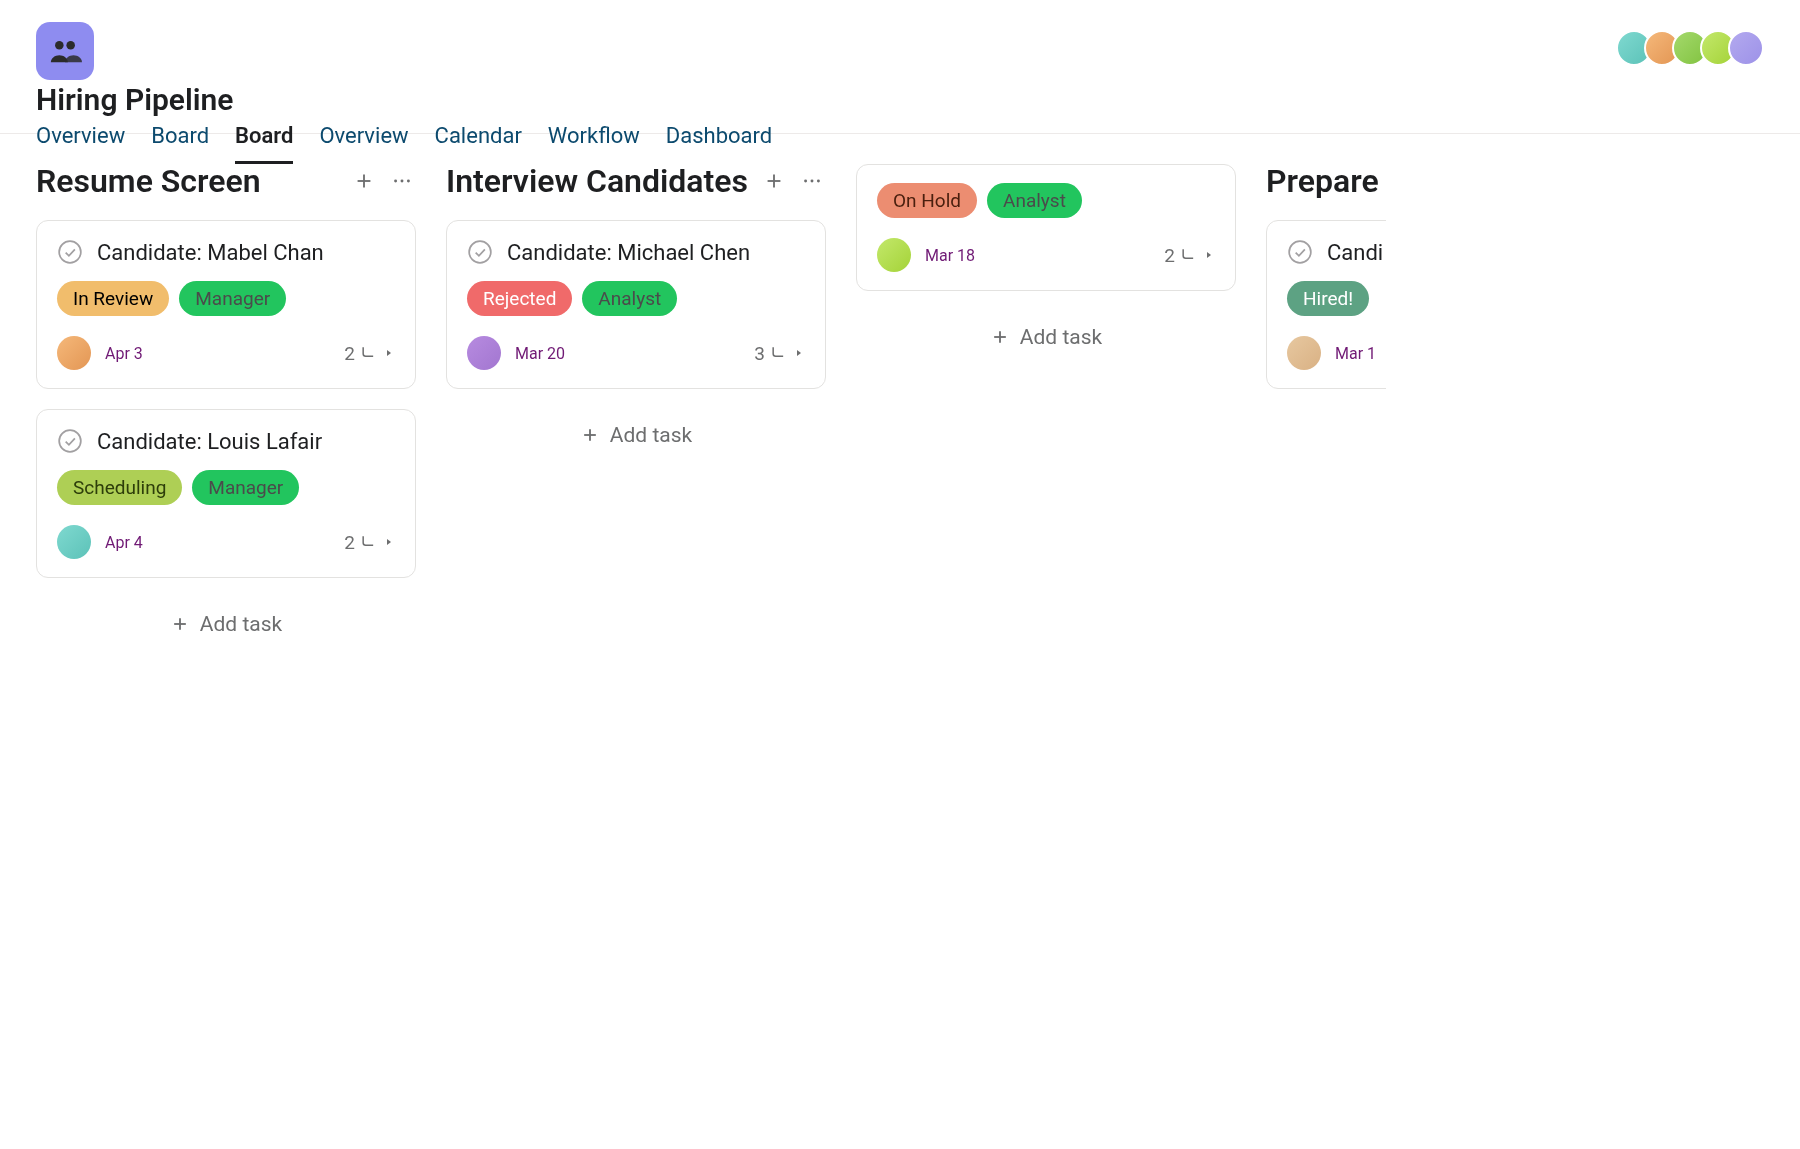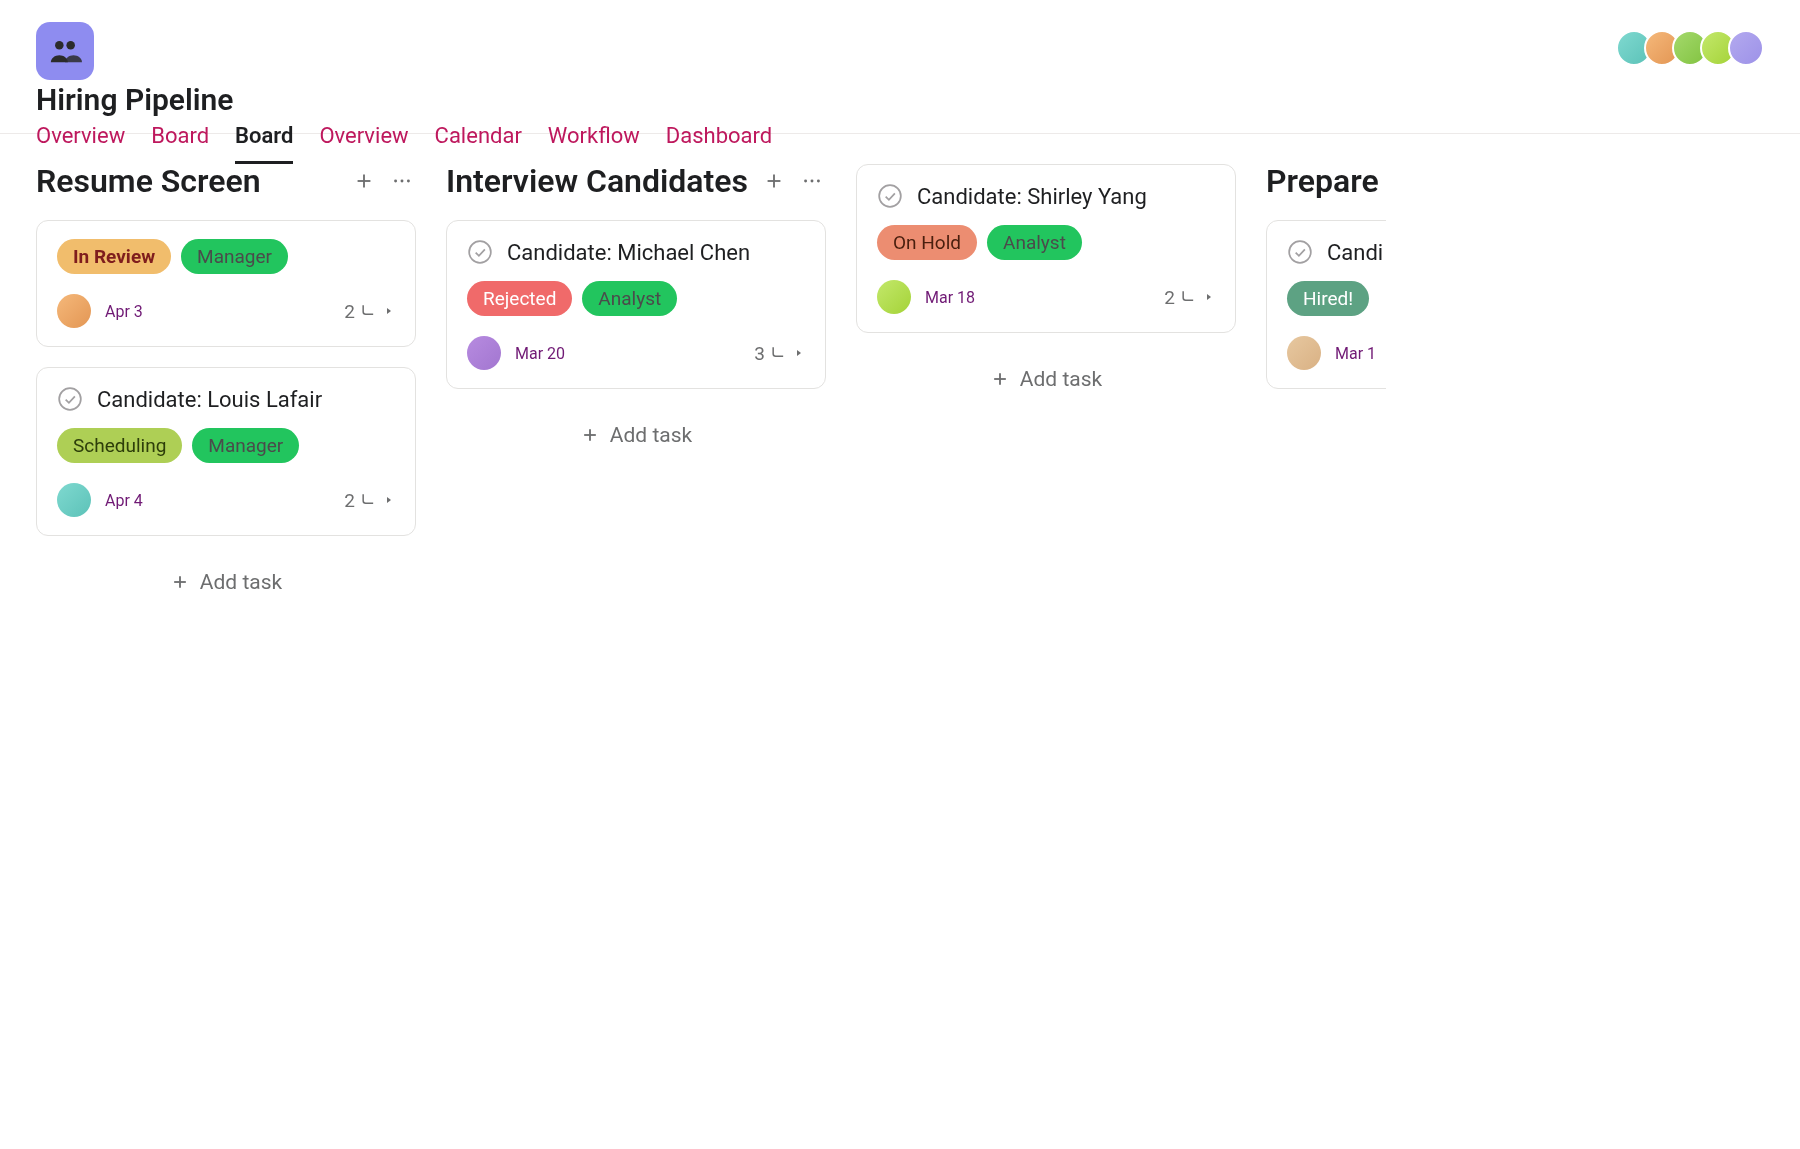--- a/index.html
+++ b/index.html
@@ -34,21 +34,21 @@
   .project-icon svg { width: 34px; height: 34px; fill: #2b2b2b; }
   .header-main { display: flex; flex-direction: column; }
   .project-title {
     font-size: 30px;
     font-weight: 600;
     margin: 2px 0 6px 0;
   }
   .tabs { display: flex; gap: 26px; }
   .tab {
     font-size: 22px;
-    color: #be185d;
+    color: #0c4a6e;
     padding-bottom: 12px;
     cursor: pointer;
     border-bottom: 3px solid transparent;
     line-height: 1.2;
   }
   .tab.active {
     color: #1e1f21;
     font-weight: 600;
     border-bottom-color: #1e1f21;
   }
@@ -130,21 +130,21 @@
   .check-circle svg { width: 26px; height: 26px; stroke: #a2a0a2; fill: none; stroke-width: 1.6; }
   .card-title { font-size: 22px; font-weight: 400; }
 
   .tags { display: flex; gap: 10px; margin-bottom: 20px; }
   .tag {
     font-size: 19px;
     padding: 6px 16px;
     border-radius: 18px;
     white-space: nowrap;
   }
-  .tag.in-review  { background: #f1bd6c; color: #7f1d1d; font-weight: bold; }
+  .tag.in-review  { background: #f1bd6c; color: #000000; }
   .tag.scheduling { background: #aecf55; color: #2d3e0a; }
   .tag.rejected   { background: #f06a6a; color: #ffffff; }
   .tag.on-hold    { background: #ec8d71; color: #4a1f0e; }
   .tag.hired      { background: #5da283; color: #ffffff; }
   .tag.role       { background: #22c55e; color: #4b4b4b; }
 
   .card-footer {
     display: flex;
     align-items: center;
   }
@@ -213,20 +213,29 @@
       <div class="col-icon">
         <svg viewBox="0 0 24 24">
             <circle cx="5" cy="12" r="1.6" fill="currentColor" stroke="none"></circle>
             <circle cx="12" cy="12" r="1.6" fill="currentColor" stroke="none"></circle>
             <circle cx="19" cy="12" r="1.6" fill="currentColor" stroke="none"></circle>
           </svg>
       </div>
     </div>
 
     <div class="card">
+      <div class="card-title-row">
+        <span class="check-circle">
+          <svg viewBox="0 0 24 24">
+              <circle cx="12" cy="12" r="10"></circle>
+              <polyline points="8 12.5 11 15.5 16.5 9.5"></polyline>
+            </svg>
+        </span>
+        <span class="card-title">Candidate: Mabel Chan</span>
+      </div>
       <div class="tags">
         <span class="tag in-review">In Review</span>
         <span class="tag role">Manager</span>
       </div>
       <div class="card-footer">
         <span class="avatar orange"></span>
         <span class="due-date">Apr 3</span>
         <span class="sub-ind">
           <span>2</span>
           <svg viewBox="0 0 24 24">
@@ -330,29 +339,20 @@
           <line x1="12" y1="5" x2="12" y2="19"></line>
           <line x1="5" y1="12" x2="19" y2="12"></line>
         </svg>
       <span>Add task</span>
     </div>
   </div>
 
   <div class="column">
 
     <div class="card">
-      <div class="card-title-row">
-        <span class="check-circle">
-          <svg viewBox="0 0 24 24">
-              <circle cx="12" cy="12" r="10"></circle>
-              <polyline points="8 12.5 11 15.5 16.5 9.5"></polyline>
-            </svg>
-        </span>
-        <span class="card-title">Candidate: Shirley Yang</span>
-      </div>
       <div class="tags">
         <span class="tag on-hold">On Hold</span>
         <span class="tag role">Analyst</span>
       </div>
       <div class="card-footer">
         <span class="avatar lime"></span>
         <span class="due-date">Mar 18</span>
         <span class="sub-ind">
           <span>2</span>
           <svg viewBox="0 0 24 24">

